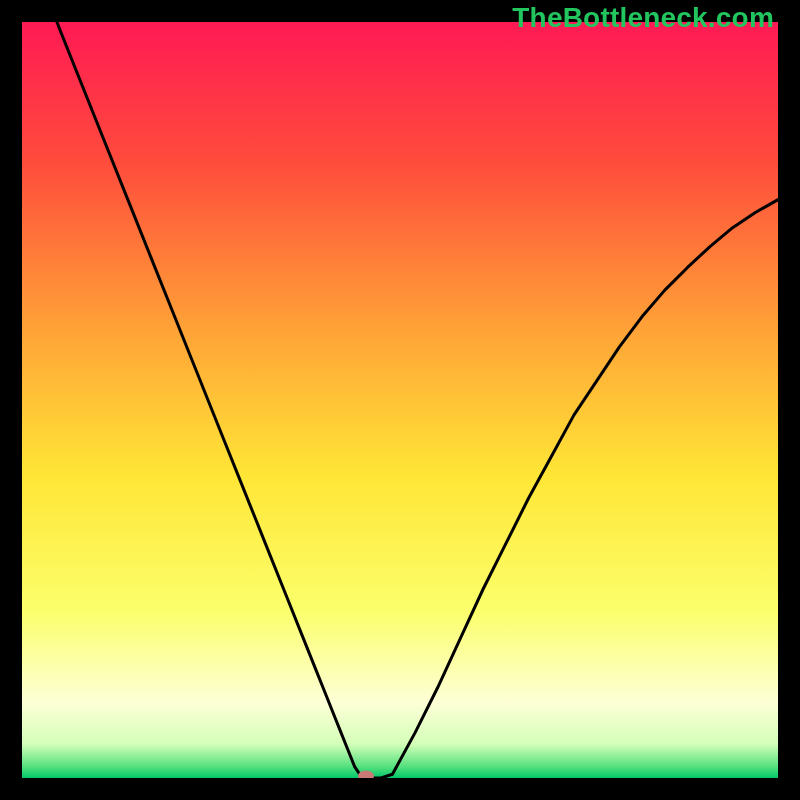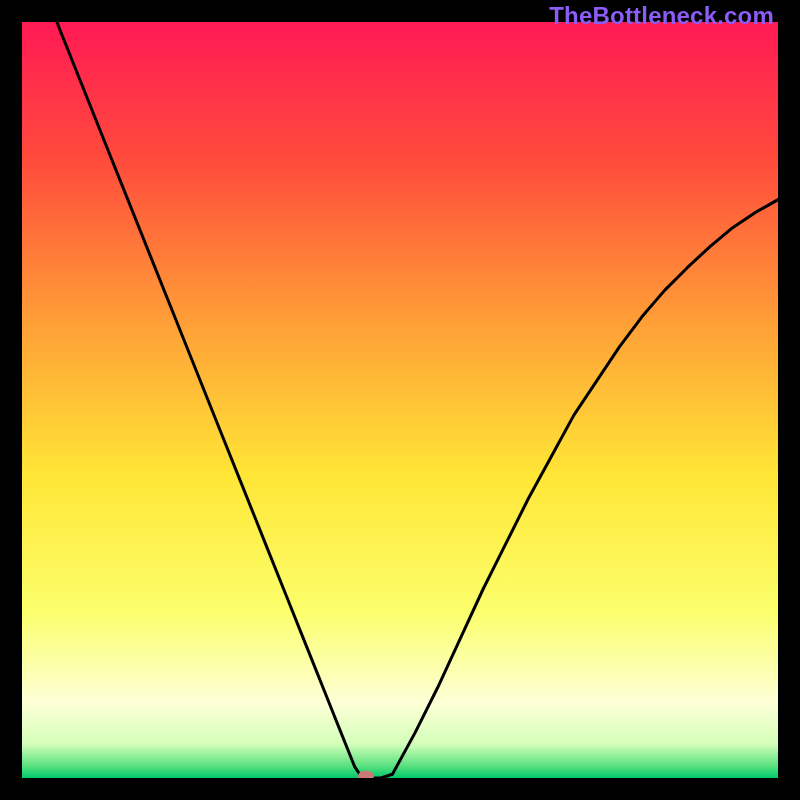--- a/index.html
+++ b/index.html
@@ -23,23 +23,23 @@
     left: 0;
     top: 0;
     width: 756px;
     height: 756px;
   }
   .watermark {
     position: absolute;
     right: 26px;
     top: 2px;
     font-family: Arial, Helvetica, sans-serif;
-    font-size: 24px;
+    font-size: 28px;
     font-weight: 600;
-    color: #8b5cf6;
+    color: #22c55e;
     letter-spacing: 0.2px;
   }
 </style>
 </head>
 <body>
 
 <div class="frame">
   <svg class="plot-area" viewBox="0 0 756 756" preserveAspectRatio="none">
     <defs>
       <linearGradient id="bg-grad" x1="0" y1="0" x2="0" y2="1">

